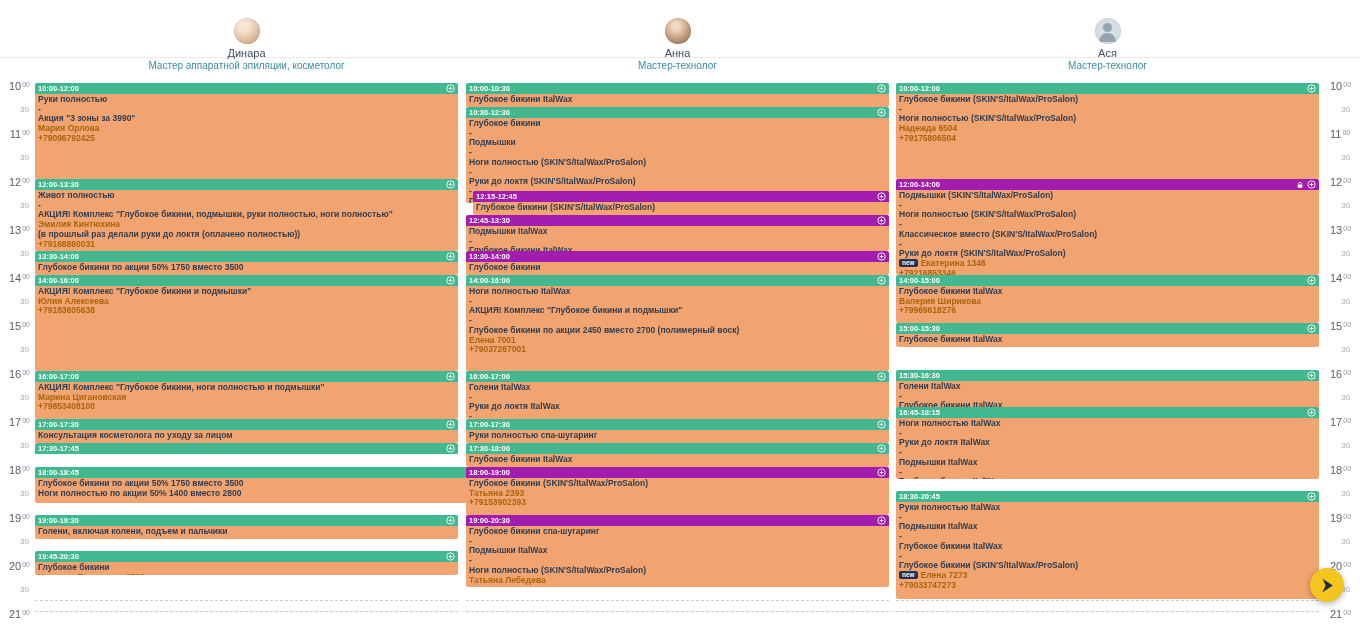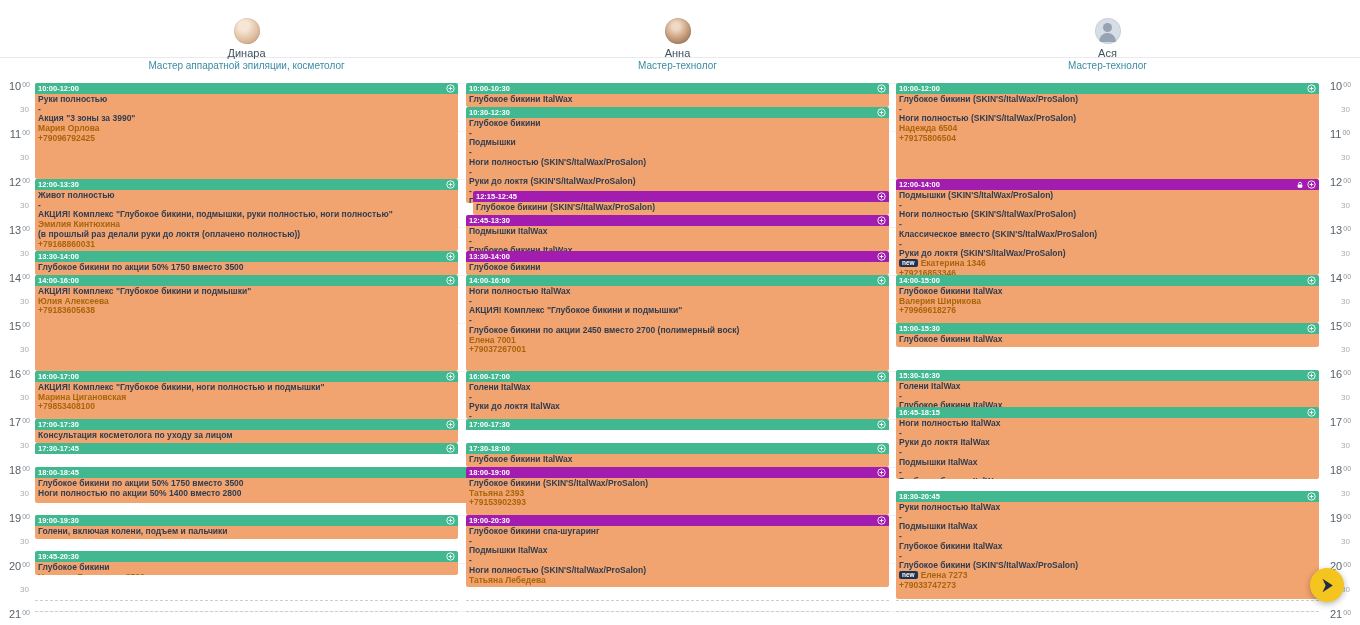--- a/index.html
+++ b/index.html
@@ -387,20 +387,23 @@
         <span class="appt-time">17:00-17:30</span>
         <span class="hdr-icons">
           <span class="icon-btn">
             <svg width="9" height="9" viewBox="0 0 10 10">
               <circle cx="5" cy="5" r="4.1" fill="none" stroke="#fff" stroke-width="1"></circle>
               <path d="M5 2.9v4.2M2.9 5h4.2" stroke="#fff" stroke-width="1"></path>
             </svg>
           </span>
         </span>
       </div>
+      <div class="appt-body">
+        <div class="line service"><span>Руки полностью спа-шугаринг</span></div>
+      </div>
     </div>
     <div class="appt green" style="left: 466px; top: 443px; width: 423px; height: 24px;">
       <div class="appt-header">
         <span class="appt-time">17:30-18:00</span>
         <span class="hdr-icons">
           <span class="icon-btn">
             <svg width="9" height="9" viewBox="0 0 10 10">
               <circle cx="5" cy="5" r="4.1" fill="none" stroke="#fff" stroke-width="1"></circle>
               <path d="M5 2.9v4.2M2.9 5h4.2" stroke="#fff" stroke-width="1"></path>
             </svg>

